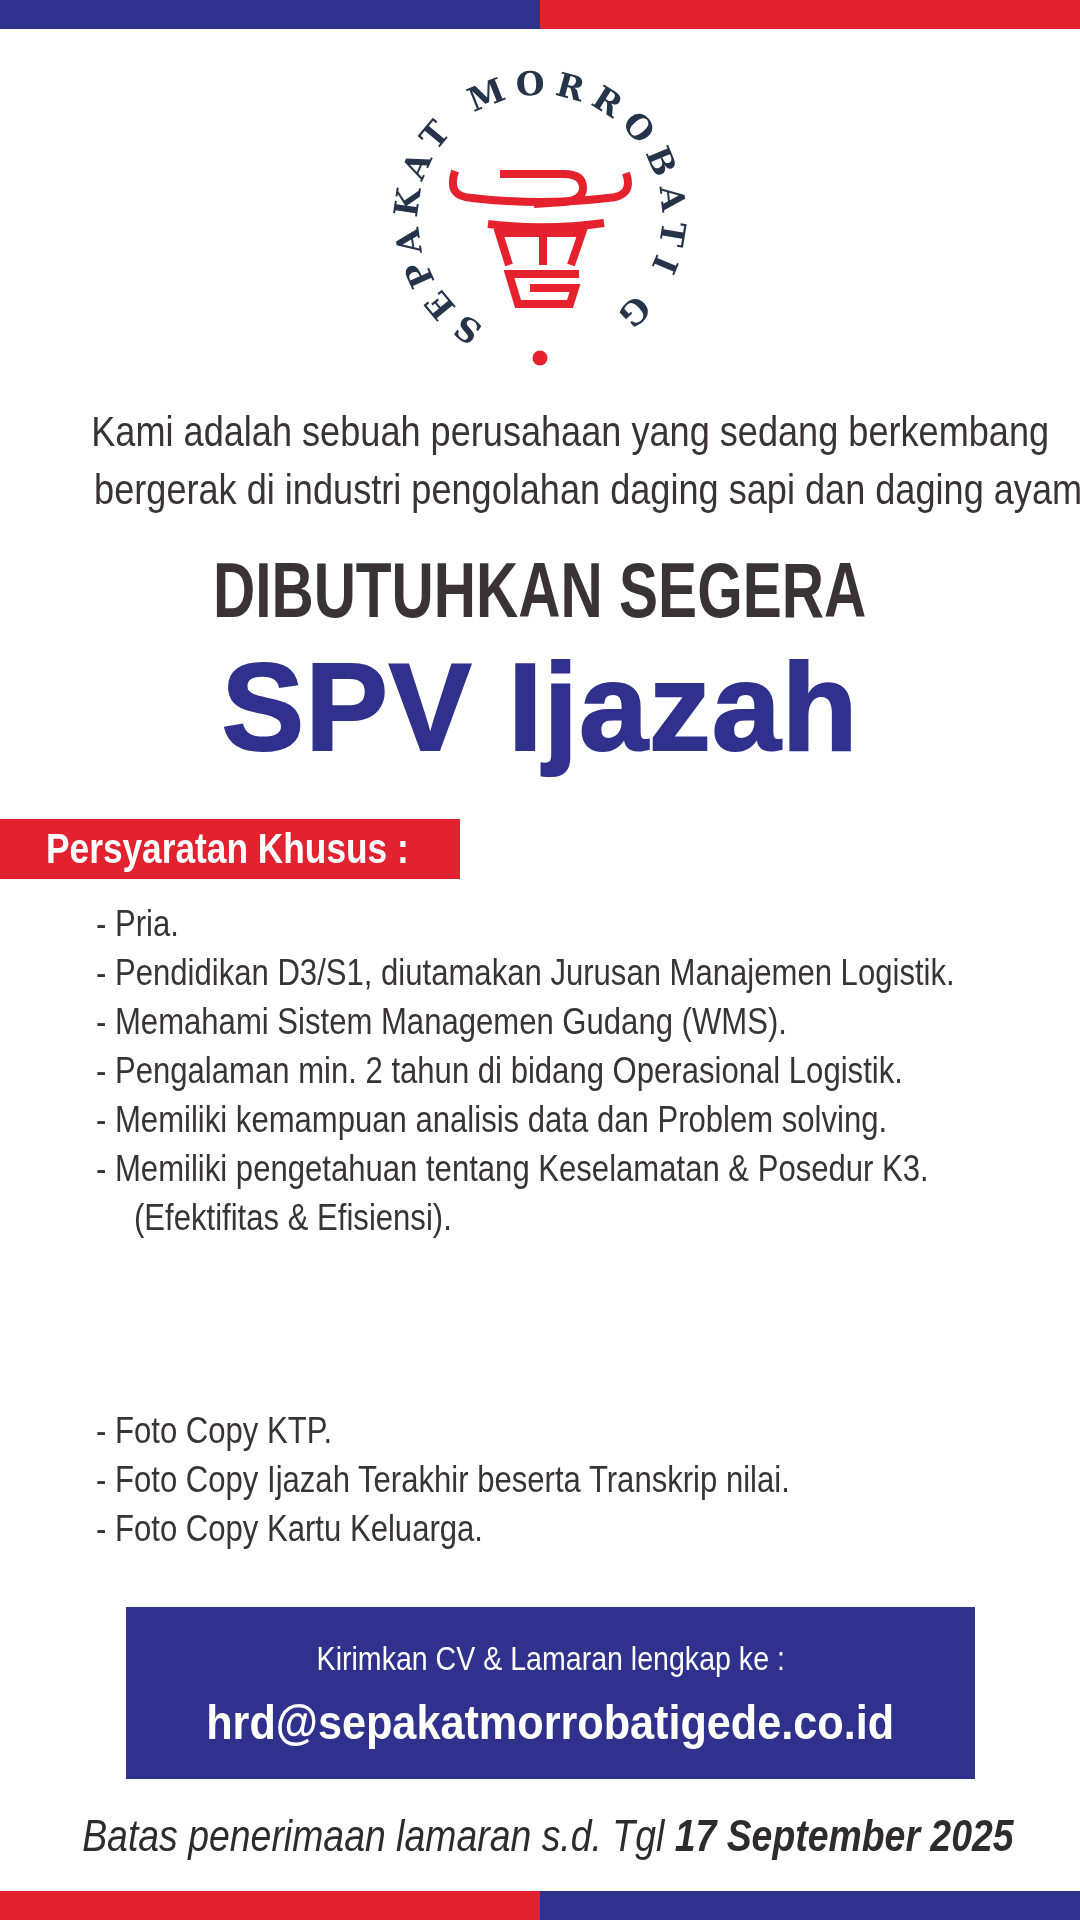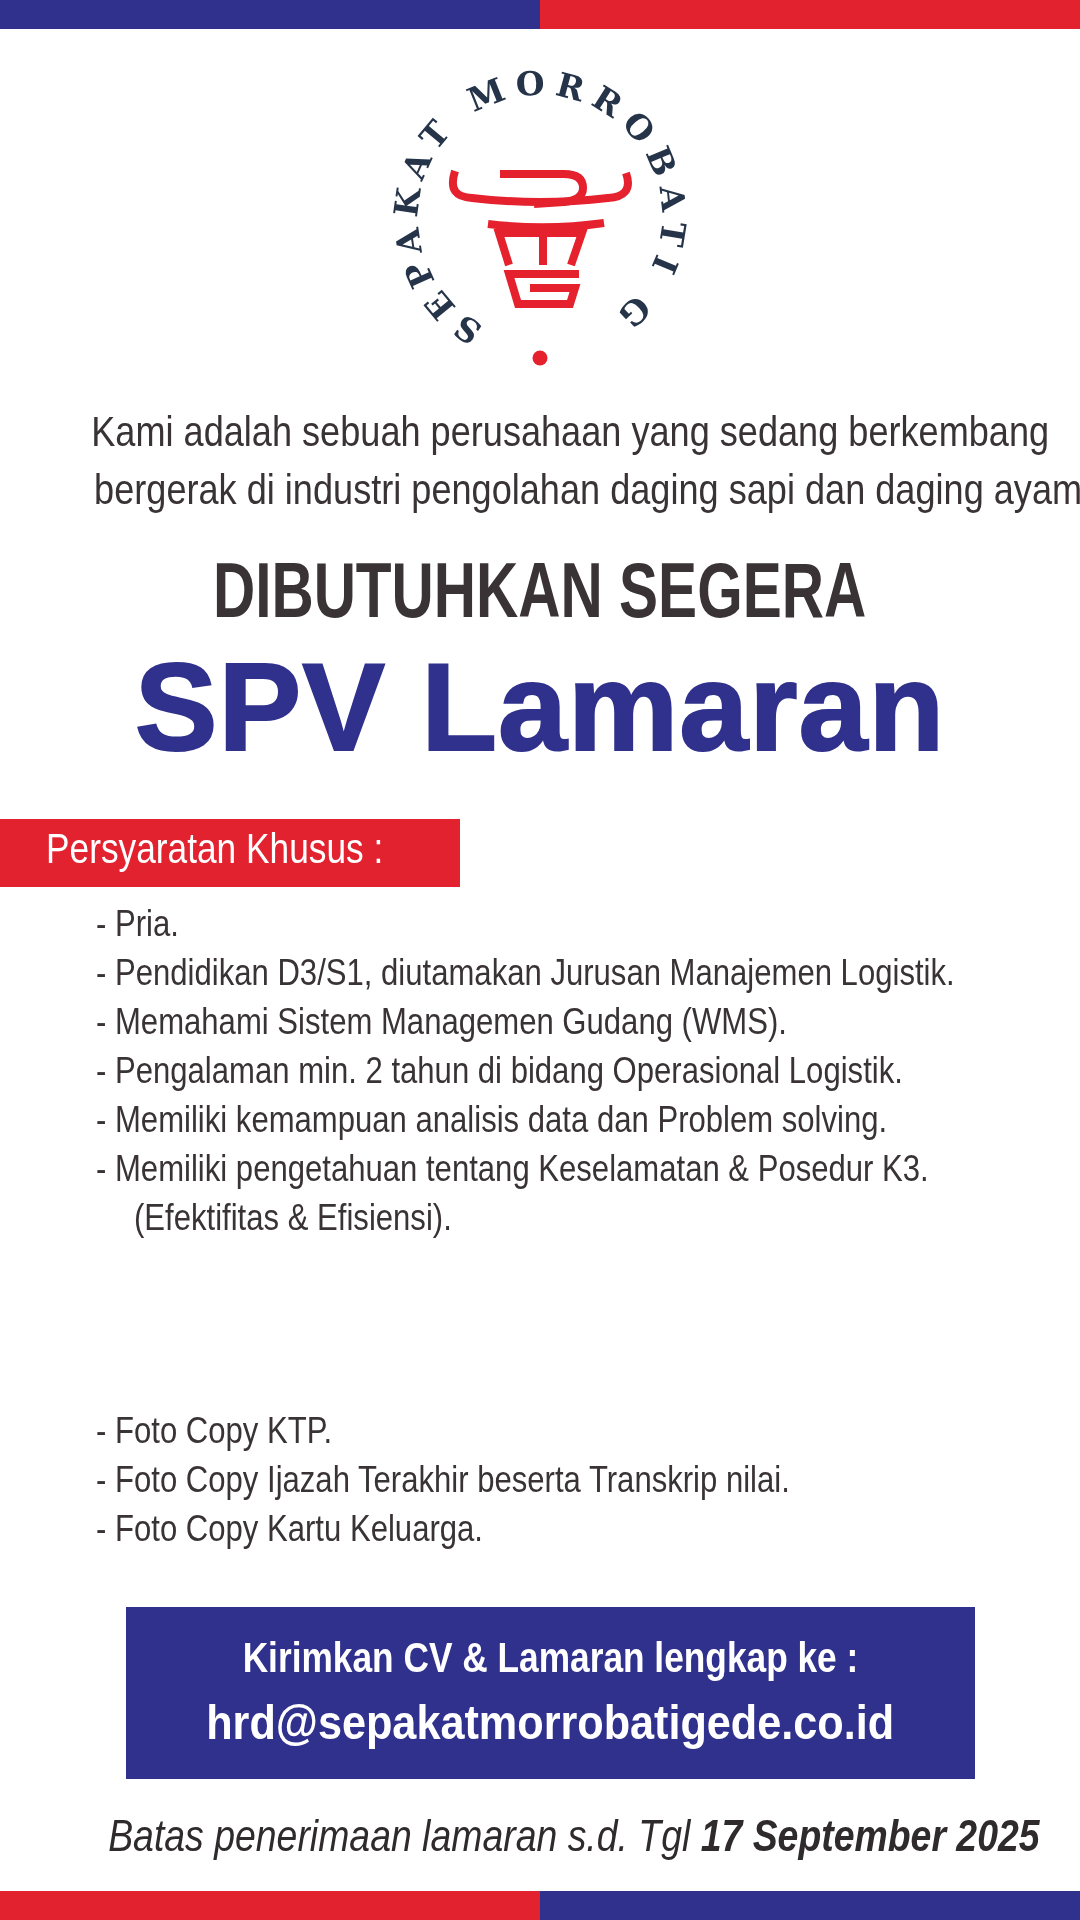--- a/index.html
+++ b/index.html
@@ -25,39 +25,39 @@
 
   .intro{position:absolute; left:0; right:0; top:402px; text-align:center;
          font-size:43px; line-height:58px; color:var(--ink);}
   .kicker{position:absolute; left:0; right:0; top:550px; text-align:center;
           font-size:78px; line-height:80px; font-weight:bold; color:#3a3335;}
   .kicker .cond{transform:scaleX(0.75); transform-origin:50% 50%;}
   .job-title{position:absolute; left:0; right:0; top:645px; text-align:center;
              font-size:124px; line-height:124px; font-weight:bold; color:var(--blue);
              -webkit-text-stroke:2px var(--blue); letter-spacing:1px;}
 
-  .banner{position:absolute; left:0; width:460px; height:68px; background:var(--red);
-          color:var(--white); font-weight:normal; font-size:42px; line-height:60px;
+  .banner{position:absolute; left:0; width:460px; height:60px; background:var(--red);
+          color:var(--white); font-weight:bold; font-size:42px; line-height:60px;
           padding-left:46px; box-sizing:border-box;}
   .banner-1{top:819px;} .banner-2{top:1331px;}
 
   .req-list{position:absolute; left:0; right:0; font-size:37px; line-height:49px; color:var(--ink);margin-left:32px;}
   .list-1{top:899px;} .list-2{top:1406px;}
   .req-line{padding-left:64px;}
   .req-line.cont{padding-left:102px;}
 
   .contact-box{position:absolute; left:126px; top:1607px; width:849px; height:172px;
                background:var(--blue); display:flex; flex-direction:column;
                align-items:center; justify-content:center; gap:12px; color:var(--white);}
-  .contact-instruction{font-size:42px; line-height:48px;font-weight:bold;}
+  .contact-instruction{font-size:34px; line-height:48px;}
   .contact-email{font-size:48px; line-height:58px; font-weight:bold;}
   .contact-email .cond{transform:scaleX(0.9); transform-origin:50% 50%;}
 
   .deadline{position:absolute; left:0; right:0; top:1812px; text-align:center;
-            font-size:44px; line-height:48px; font-style:italic; color:#2f2a2c;margin-left:26px;}
+            font-size:44px; line-height:48px; font-style:italic; color:#2f2a2c;}
   .deadline .cond{transform:scaleX(0.85); transform-origin:50% 50%;}
   .deadline .date{font-weight:bold;}
 
   .ring-text{font-family:"DejaVu Serif", serif; font-weight:bold; font-size:33px; fill:var(--navy);}
 </style>
 </head>
 <body>
 
 <div class="poster">
 
@@ -84,21 +84,21 @@
 
   <div class="intro">
     <div><span class="cond sx-c">Kami adalah sebuah perusahaan yang sedang berkembang</span></div>
     <div><span class="cond sx-c">bergerak di industri pengolahan daging sapi dan daging ayam</span></div>
   </div>
 
   <div class="kicker">
     <span class="cond">DIBUTUHKAN SEGERA</span>
   </div>
 
-  <div class="job-title">SPV Lamaran</div>
+  <div class="job-title">SPV Ijazah</div>
 
   <div class="banner banner-1">
     <span class="cond sx-l">Persyaratan Khusus :</span>
   </div>
   <div class="req-list list-1">
       <div class="req-line"><span class="cond sx-l">- Pria.</span></div>
       <div class="req-line"><span class="cond sx-l">- Pendidikan D3/S1, diutamakan Jurusan Manajemen Logistik.</span></div>
       <div class="req-line"><span class="cond sx-l">- Memahami Sistem Managemen Gudang (WMS).</span></div>
       <div class="req-line"><span class="cond sx-l">- Pengalaman min. 2 tahun di bidang Operasional Logistik.</span></div>
       <div class="req-line"><span class="cond sx-l">- Memiliki kemampuan analisis data dan Problem solving.</span></div>

